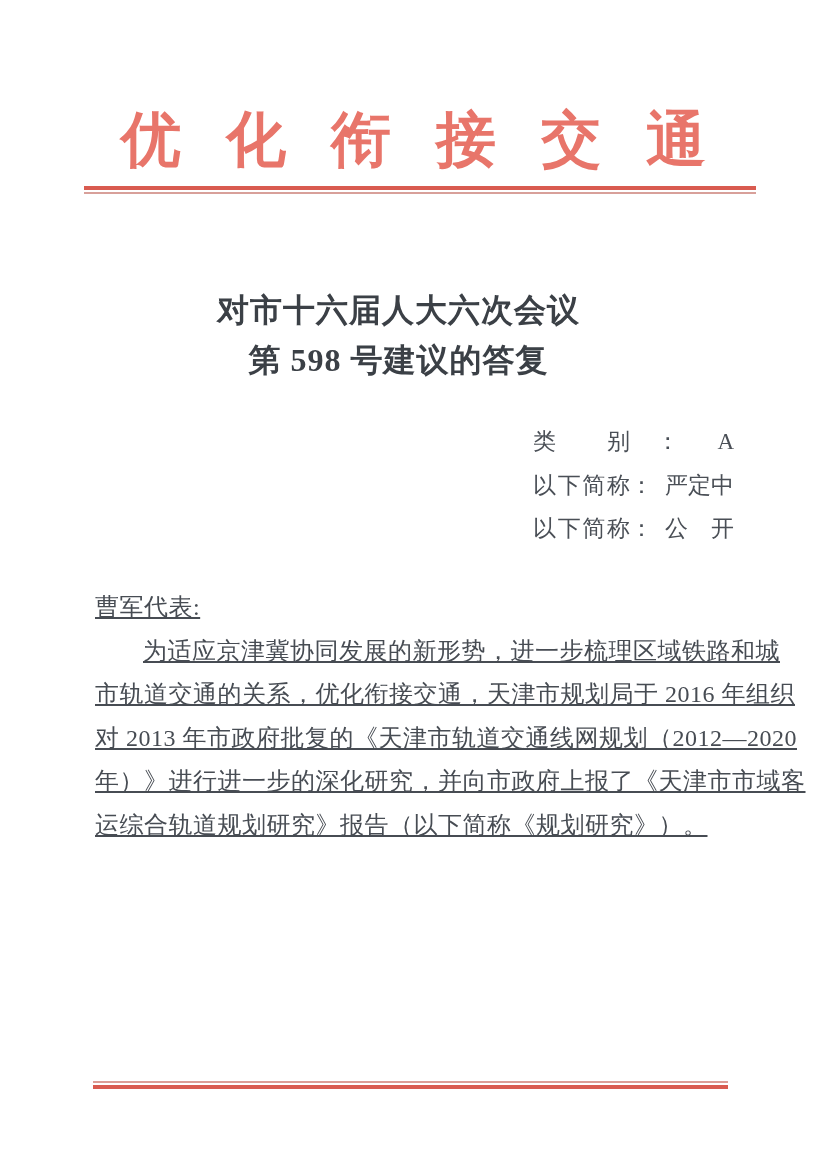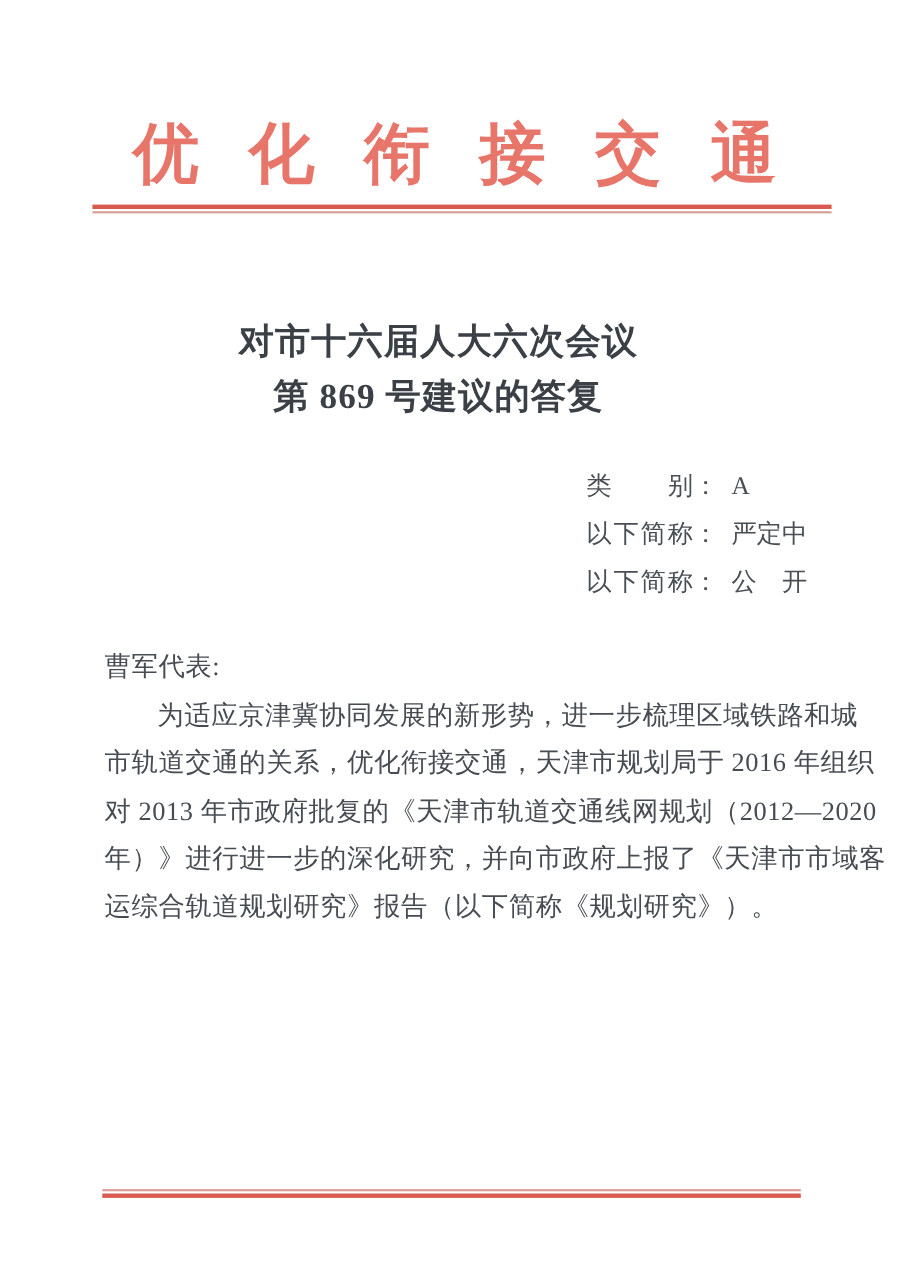--- a/index.html
+++ b/index.html
@@ -44,41 +44,41 @@
   }
 
   .meta {
     position: absolute;
     top: 420px;
     left: 533px;
     font-size: 23px;
     line-height: 43.5px;
     color: #4a4f56;
   }
-  .meta-row { display: flex; align-items: baseline; height: 43.5px; }
+  .meta-row { display: flex; align-items: baseline; height: 43.5px; justify-content: space-between; }
   .meta-label {
     display: inline-block;
     width: 97px;
     text-align: justify;
     text-align-last: justify;
   }
   .meta-colon { display: inline-block; }
   .meta-value { margin-left: 12px; white-space: pre; }
 
   .body-text {
     position: absolute;
     top: 586px;
     left: 95px;
     width: 716px;
     font-size: 24px;
     line-height: 43.5px;
     color: #474c53;
     letter-spacing: 0.5px;
   }
-  .body-text p { margin: 0; white-space: pre-line; }
+  .body-text p { margin: 0; white-space: pre-line; text-decoration: underline; }
   .body-text p.para { text-indent: 48px; }
 
   .footer-rule { position: absolute; left: 93px; top: 1081px; width: 635px; }
   .footer-rule .thin  { height: 2px; background: #dc9d96; }
   .footer-rule .gap   { height: 2px; background: transparent; }
   .footer-rule .thick { height: 4px; background: #d95b50; }
 </style>
 </head>
 <body>
 
@@ -87,21 +87,21 @@
   <div class="letterhead">优化衔接交通</div>
 
   <div class="header-rule">
     <div class="thick"></div>
     <div class="gap"></div>
     <div class="thin"></div>
   </div>
 
   <div class="doc-title">
     <div>对市十六届人大六次会议</div>
-    <div>第 869 号建议的答复</div>
+    <div>第 598 号建议的答复</div>
   </div>
 
   <div class="meta">
     <div class="meta-row">
       <span class="meta-label">类别</span>
         <span class="meta-colon">：</span>
         <span class="meta-value">A</span>
     </div>
     <div class="meta-row">
       <span class="meta-label">以下简称</span>

